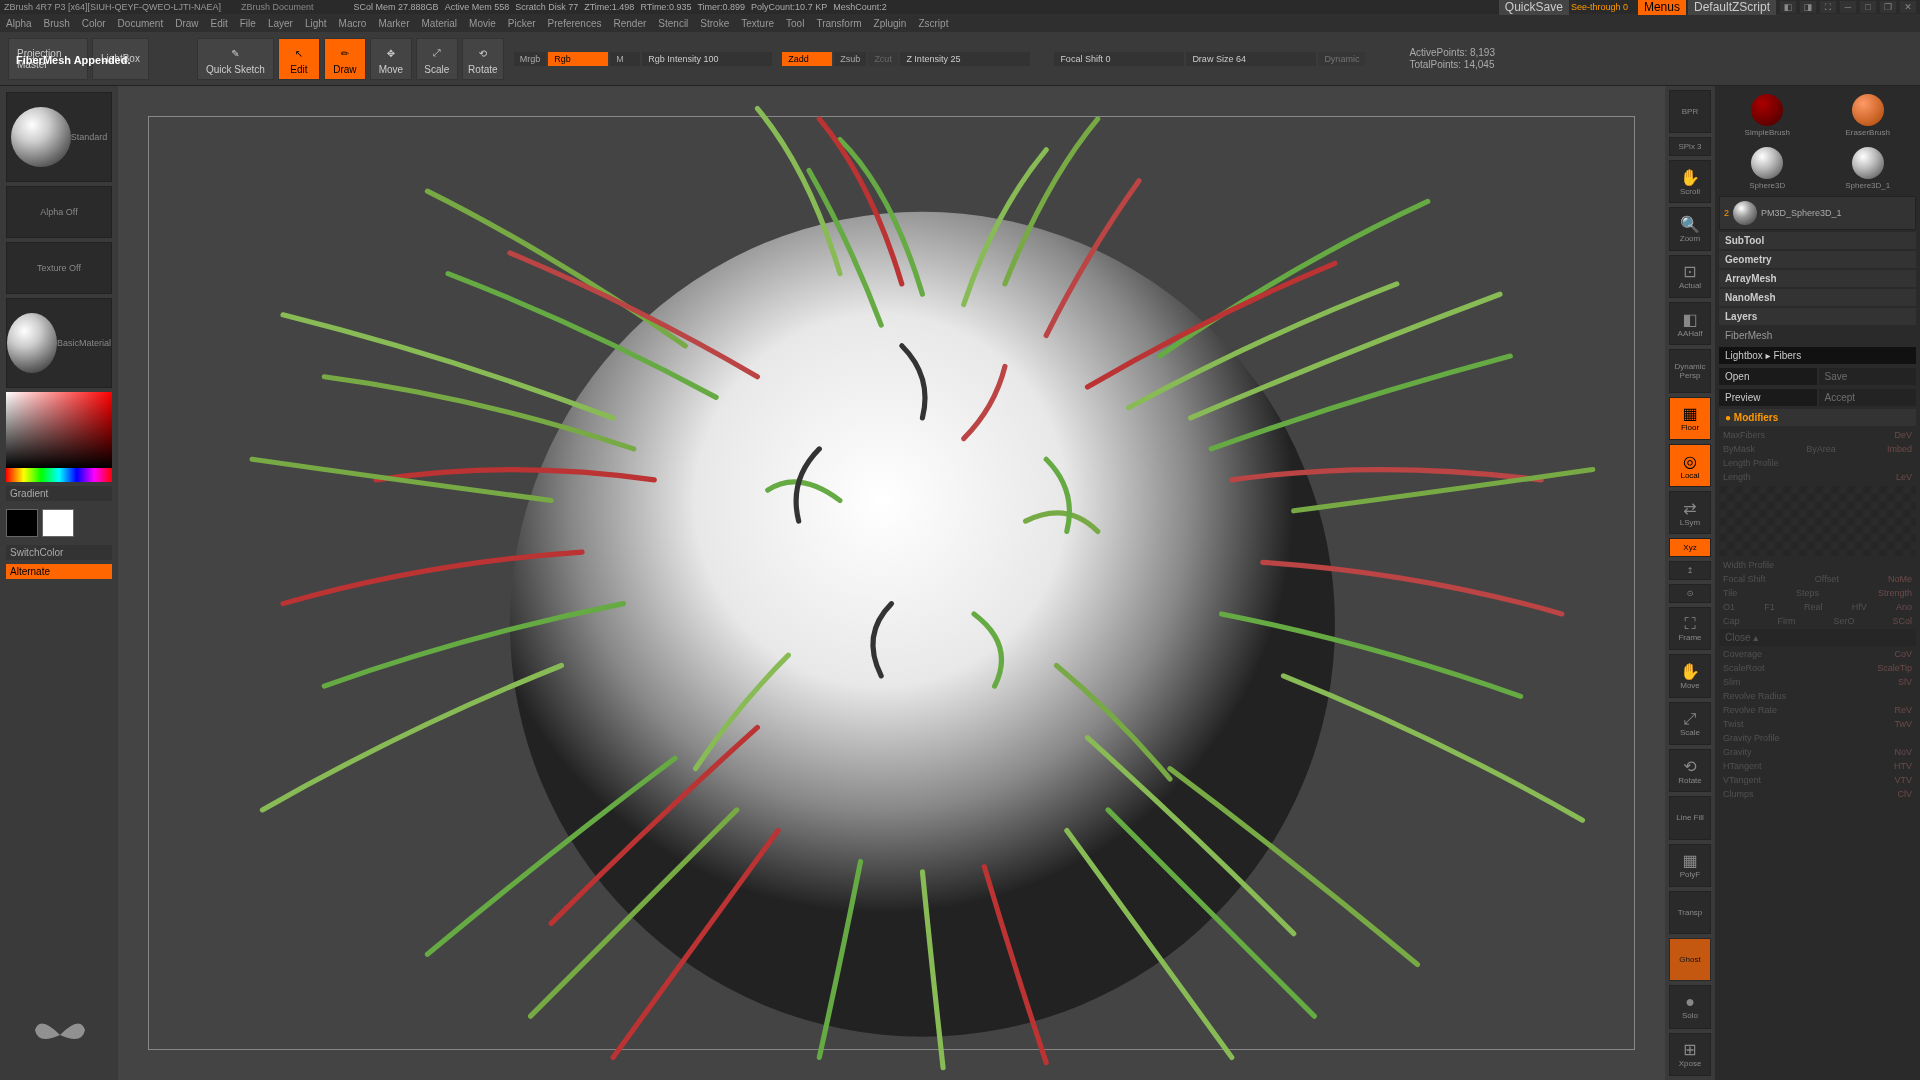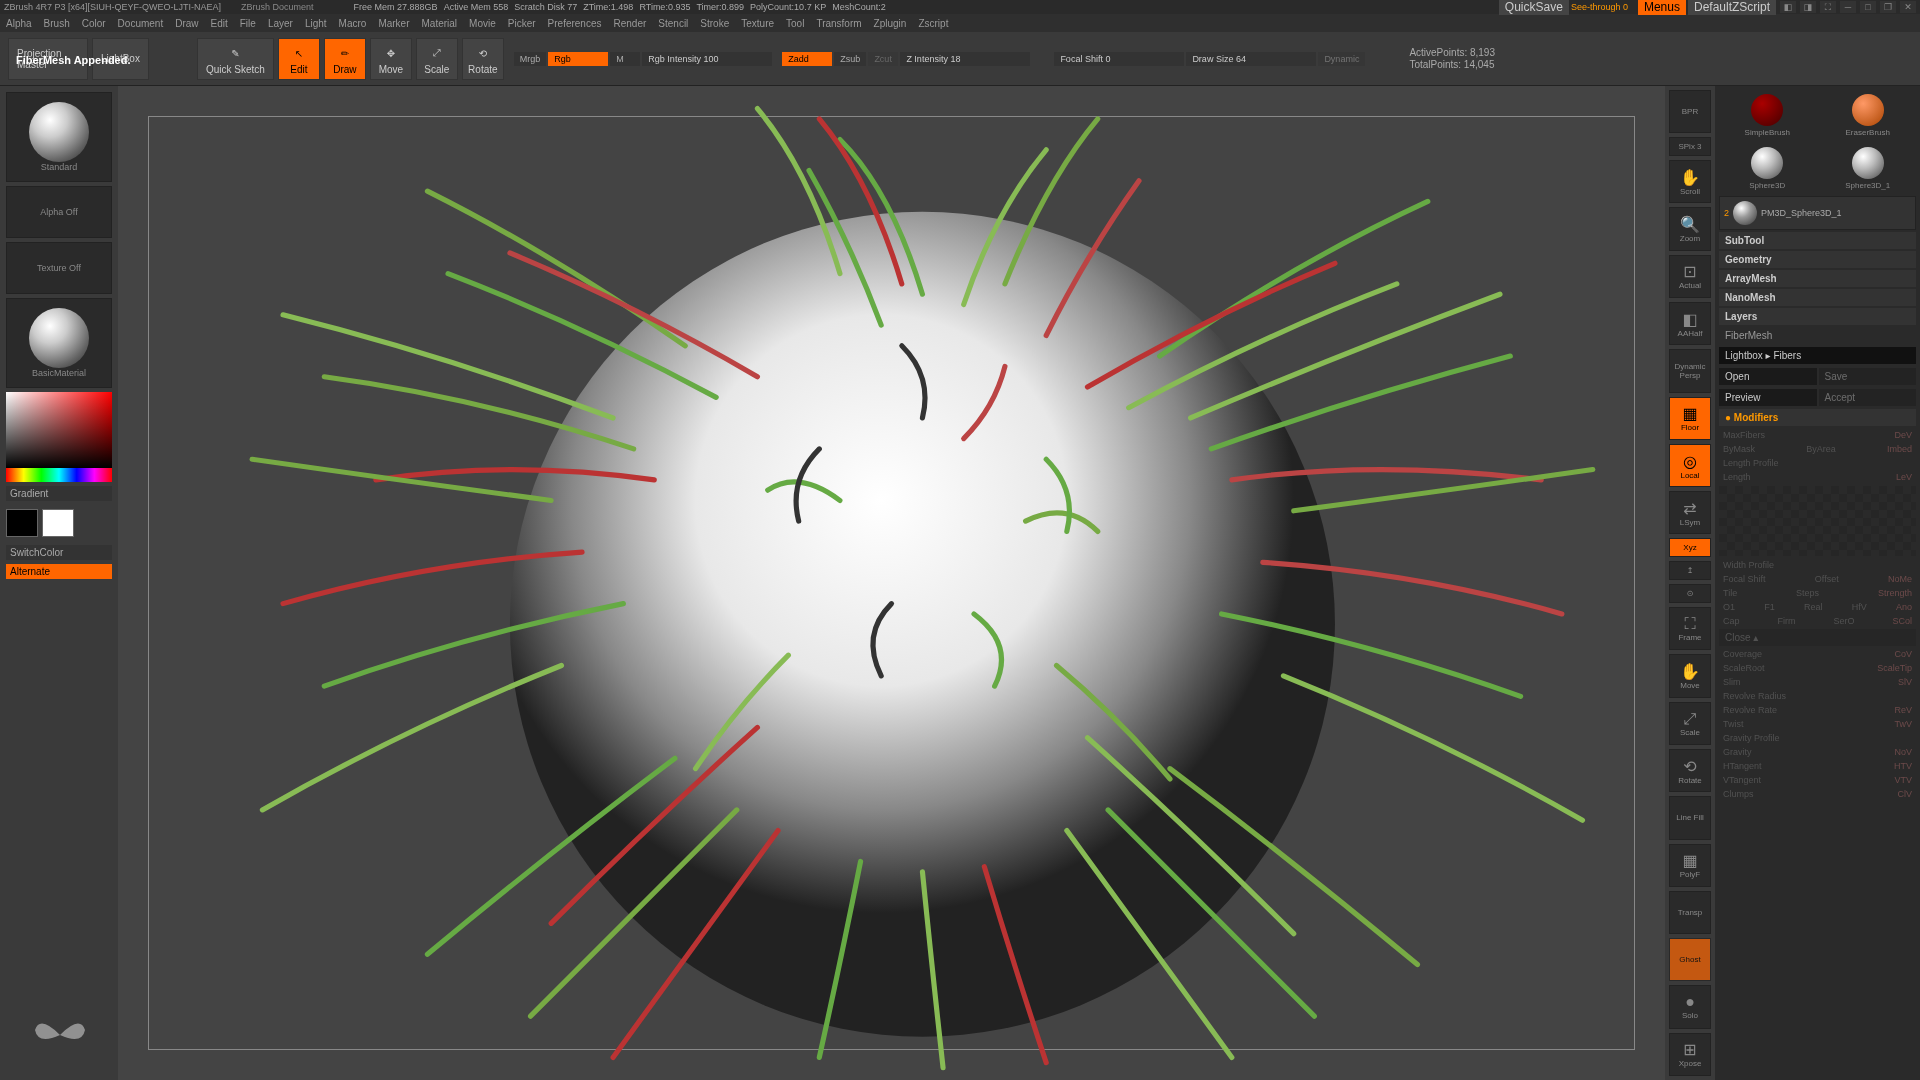--- a/index.html
+++ b/index.html
@@ -26,21 +26,21 @@
 .tb-icon { width: 24px; height: 24px; display: flex; align-items: center; justify-content: center; }
 .tb-group { display: flex; flex-direction: row; gap: 2px; }
 .tb-row { display: flex; gap: 2px; align-items: center; }
 .tb-label { font-size: 9px; color: #aaa; background: #333; padding: 2px 6px; min-width: 30px; cursor: pointer; }
 .tb-label.orange { background: #ff6600; color: #000; }
 .tb-slider { font-size: 9px; color: #ccc; background: #333; padding: 2px 6px; width: 130px; position: relative; }
 .status-msg { position: absolute; left: 16px; top: 54px; font-size: 11px; color: #fff; font-weight: bold; }
 
 .main-area { display: flex; height: calc(1080px - 86px); }
 .left-panel { width: 118px; background: #3a3a3a; padding: 6px; display: flex; flex-direction: column; gap: 4px; }
-.lp-slot { background: #2a2a2a; border: 1px solid #222; display: flex; flex-direction: column; align-items: center; justify-content: center; color: #888; font-size: 9px; }
+.lp-slot { background: #2a2a2a; border: 1px solid #222; display: flex; flex-direction: row; align-items: center; justify-content: center; color: #888; font-size: 9px; }
 .lp-slot.h80 { height: 90px; }
 .lp-slot.h60 { height: 52px; }
 .sphere-preview { width: 60px; height: 60px; border-radius: 50%; background: radial-gradient(circle at 35% 30%, #fff, #ccc 30%, #666 70%, #222); }
 .dots-preview { width: 60px; height: 60px; position: relative; }
 .dots-preview .dot { position: absolute; width: 8px; height: 8px; background: #fff; border-radius: 50%; }
 .color-picker { height: 90px; position: relative; background: linear-gradient(to right, #fff, #ff0000); }
 .hue-bar { position: absolute; bottom: 0; left: 0; right: 0; height: 14px; background: linear-gradient(to right, #f00, #ff0, #0f0, #0ff, #00f, #f0f, #f00); }
 .color-picker .sat { position: absolute; top: 0; left: 0; right: 0; bottom: 14px; background: linear-gradient(to top, #000, transparent), linear-gradient(to right, #fff, #f00); }
 .swatch-row { display: flex; gap: 4px; padding: 4px 0; }
 .swatch { width: 32px; height: 28px; border: 1px solid #666; }
@@ -78,21 +78,21 @@
 
 .butterfly { position: absolute; bottom: 20px; left: 30px; width: 60px; height: 50px; opacity: 0.6; }
 </style>
 </head>
 <body>
 
 <div class="title-bar">
   <span class="title-left">ZBrush 4R7 P3 [x64][SIUH-QEYF-QWEO-LJTI-NAEA]</span>
   <span class="title-doc">ZBrush Document</span>
   <div class="stats">
-    <span>Free Mem 27.888GB</span>
+    <span>SCol Mem 27.888GB</span>
     <span>Active Mem 558</span>
     <span>Scratch Disk 77</span>
     <span>ZTime:1.498</span>
     <span>RTime:0.935</span>
     <span>Timer:0.899</span>
     <span>PolyCount:10.7 KP</span>
     <span>MeshCount:2</span>
   </div>
   <div class="right-controls">
     <span class="btn">QuickSave</span>
@@ -177,21 +177,21 @@
       <span class="tb-slider">Rgb Intensity 100</span>
     </div>
   </div>
   <div class="tb-group" style="margin-left:6px">
     <div class="tb-row">
       <span class="tb-label orange" style="width:50px">Zadd</span>
       <span class="tb-label">Zsub</span>
       <span class="tb-label" style="opacity:.4">Zcut</span>
     </div>
     <div class="tb-row">
-      <span class="tb-slider">Z Intensity 18</span>
+      <span class="tb-slider">Z Intensity 25</span>
     </div>
   </div>
   <div class="tb-group" style="margin-left:20px">
     <div class="tb-row">
         <span class="tb-slider">Focal Shift 0</span>
       </div>
     <div class="tb-row">
       <span class="tb-slider">Draw Size 64</span>
       <span class="tb-label" style="opacity:.5">Dynamic</span>
     </div>

